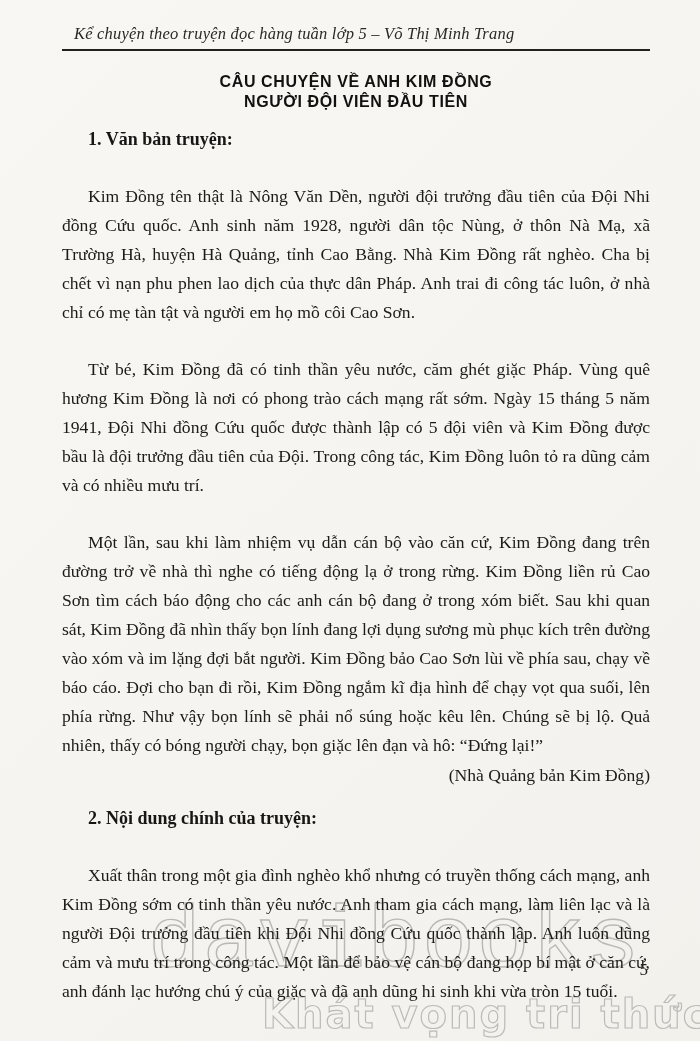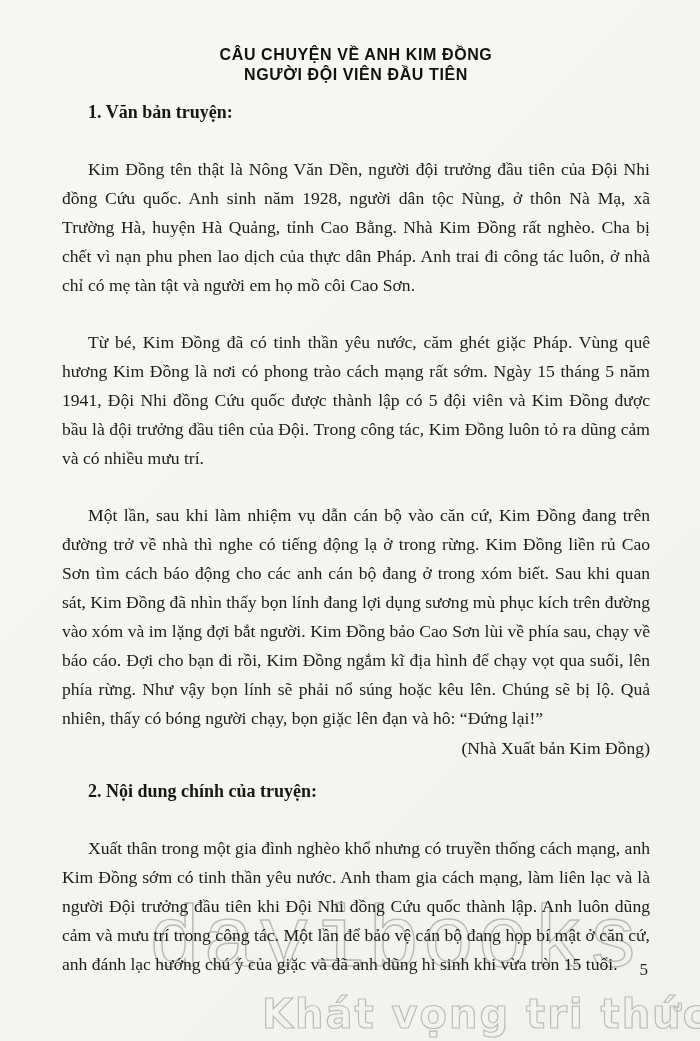--- a/index.html
+++ b/index.html
@@ -100,34 +100,35 @@
 </head>
 <body>
 
 <div class="page">
 
   <div class="watermark watermark-main">davibooks</div>
   <div class="watermark watermark-sub">Khát vọng tri thức</div>
 
   <div class="content">
 
+    <div class="running-header">Kể chuyện theo truyện đọc hàng tuần lớp 5 – Võ Thị Minh Trang</div>
 
     <h1 class="doc-title">
       <span>CÂU CHUYỆN VỀ ANH KIM ĐỒNG</span><br>
       <span>NGƯỜI ĐỘI VIÊN ĐẦU TIÊN</span>
     </h1>
 
     <div class="section-heading">1. Văn bản truyện:</div>
 
     <p class="body-para">Kim Đồng tên thật là Nông Văn Dền, người đội trưởng đầu tiên của Đội Nhi đồng Cứu quốc. Anh sinh năm 1928, người dân tộc Nùng, ở thôn Nà Mạ, xã Trường Hà, huyện Hà Quảng, tỉnh Cao Bằng. Nhà Kim Đồng rất nghèo. Cha bị chết vì nạn phu phen lao dịch của thực dân Pháp. Anh trai đi công tác luôn, ở nhà chỉ có mẹ tàn tật và người em họ mồ côi Cao Sơn.</p>
     <p class="body-para">Từ bé, Kim Đồng đã có tinh thần yêu nước, căm ghét giặc Pháp. Vùng quê hương Kim Đồng là nơi có phong trào cách mạng rất sớm. Ngày 15 tháng 5 năm 1941, Đội Nhi đồng Cứu quốc được thành lập có 5 đội viên và Kim Đồng được bầu là đội trưởng đầu tiên của Đội. Trong công tác, Kim Đồng luôn tỏ ra dũng cảm và có nhiều mưu trí.</p>
     <p class="body-para">Một lần, sau khi làm nhiệm vụ dẫn cán bộ vào căn cứ, Kim Đồng đang trên đường trở về nhà thì nghe có tiếng động lạ ở trong rừng. Kim Đồng liền rủ Cao Sơn tìm cách báo động cho các anh cán bộ đang ở trong xóm biết. Sau khi quan sát, Kim Đồng đã nhìn thấy bọn lính đang lợi dụng sương mù phục kích trên đường vào xóm và im lặng đợi bắt người. Kim Đồng bảo Cao Sơn lùi về phía sau, chạy về báo cáo. Đợi cho bạn đi rồi, Kim Đồng ngắm kĩ địa hình để chạy vọt qua suối, lên phía rừng. Như vậy bọn lính sẽ phải nổ súng hoặc kêu lên. Chúng sẽ bị lộ. Quả nhiên, thấy có bóng người chạy, bọn giặc lên đạn và hô: “Đứng lại!”</p>
 
     <div class="attribution-block">
-      <div class="attribution">(Nhà Xuất bản Kim Đồng)</div>
+      <div class="attribution">(Nhà Quảng bản Kim Đồng)</div>
     </div>
 
     <div class="section-heading">2. Nội dung chính của truyện:</div>
 
     <p class="body-para">Xuất thân trong một gia đình nghèo khổ nhưng có truyền thống cách mạng, anh Kim Đồng sớm có tinh thần yêu nước. Anh tham gia cách mạng, làm liên lạc và là người Đội trưởng đầu tiên khi Đội Nhi đồng Cứu quốc thành lập. Anh luôn dũng cảm và mưu trí trong công tác. Một lần để bảo vệ cán bộ đang họp bí mật ở căn cứ, anh đánh lạc hướng chú ý của giặc và đã anh dũng hi sinh khi vừa tròn 15 tuổi.</p>
 
   </div>
 
   <div class="page-number">5</div>
 

